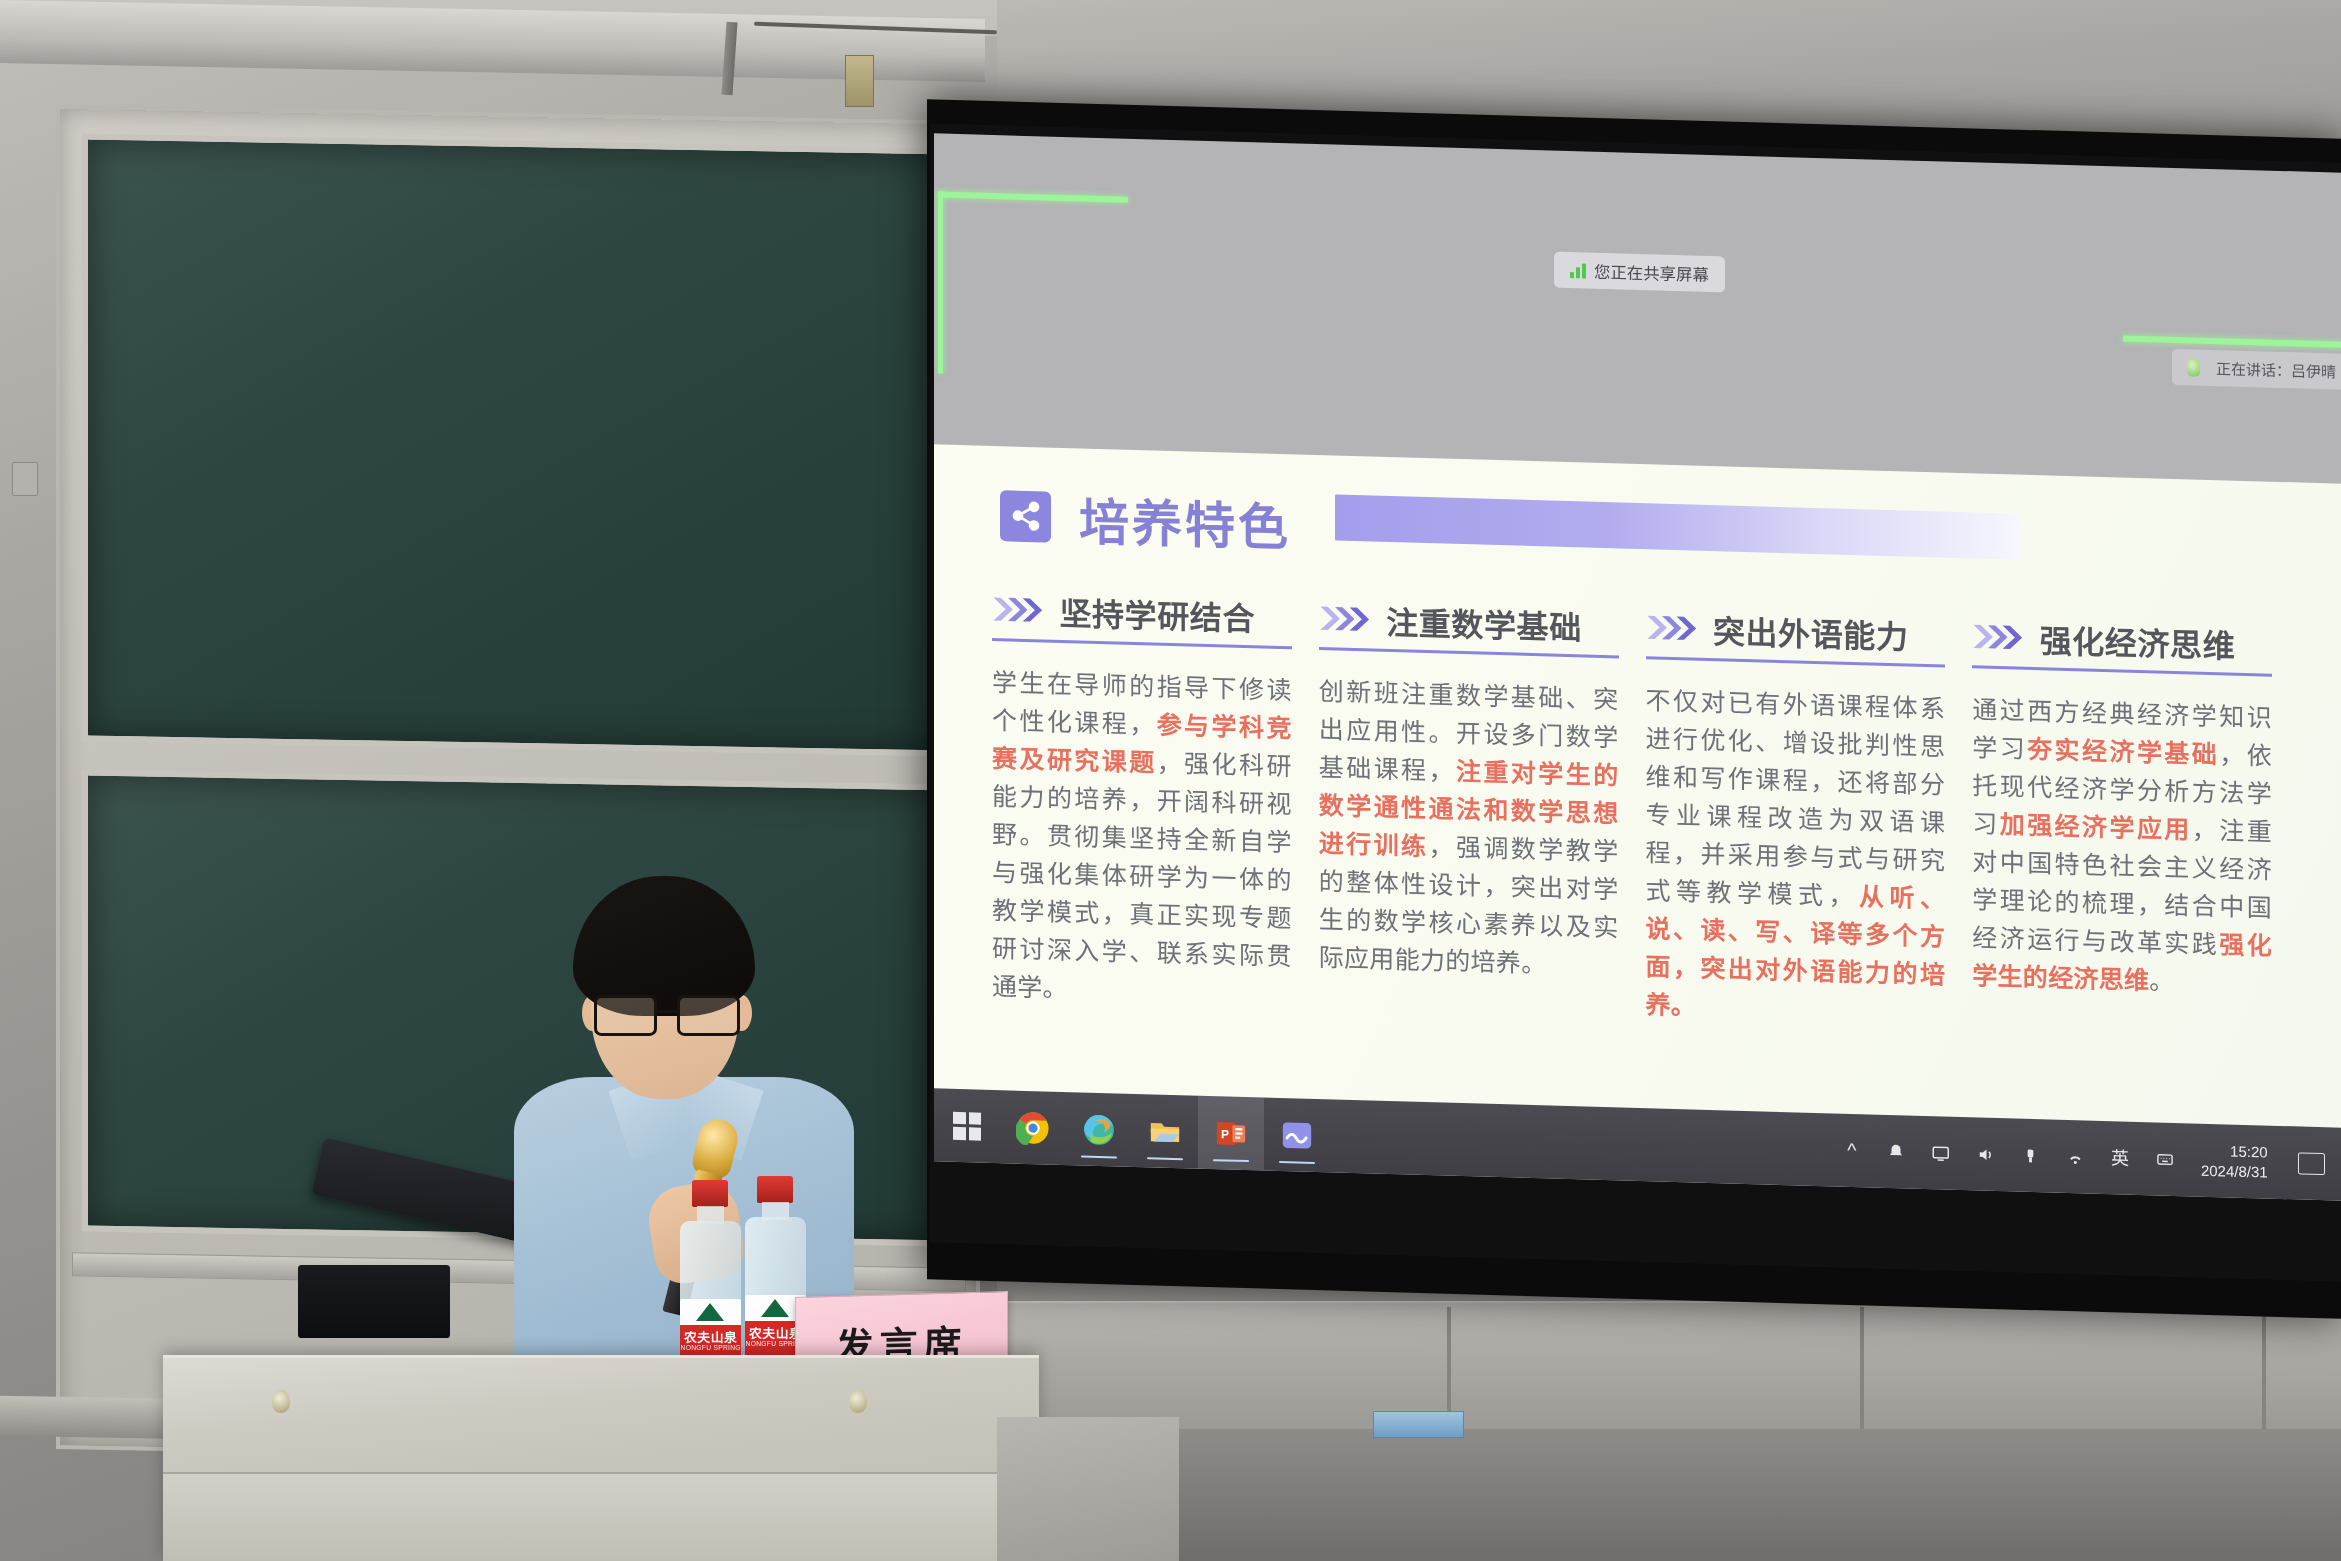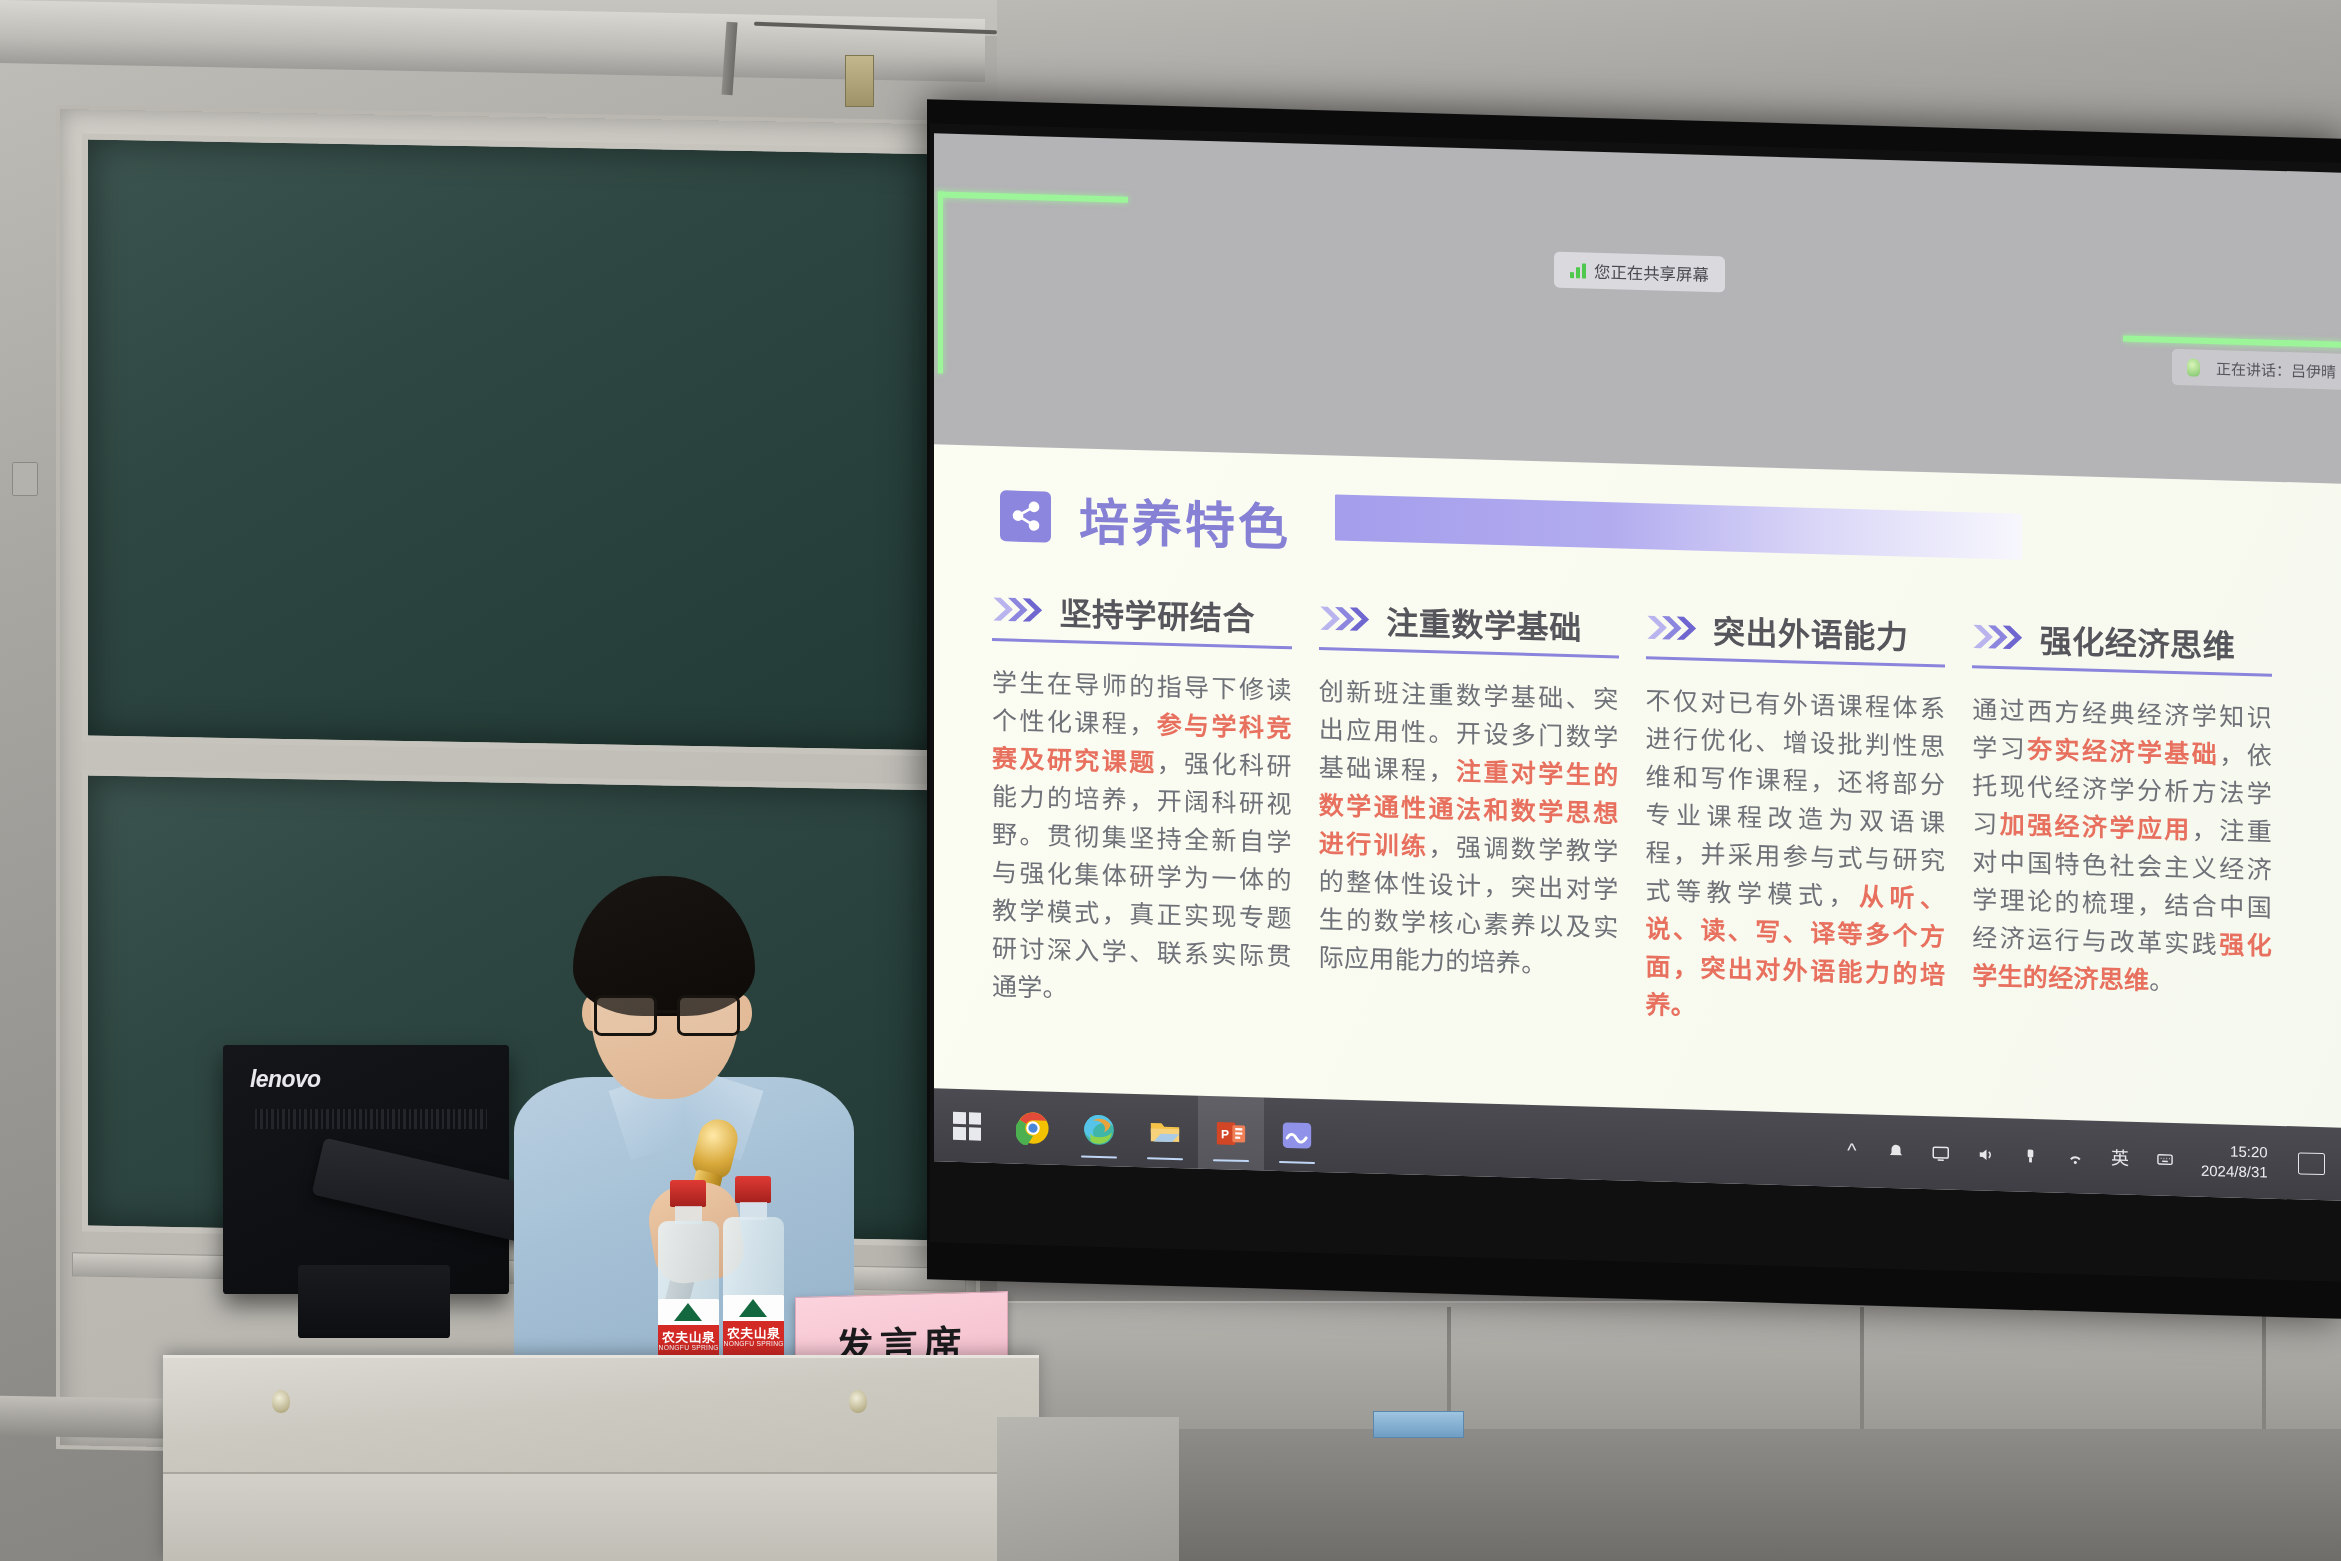--- a/index.html
+++ b/index.html
@@ -295,21 +295,21 @@
   .p-mic .body {
     position:absolute; left:6px; top:54px; width:27px; height:109px;
     background:linear-gradient(95deg,#f2cd6e,#c39426 55%,#8e6b17);
     border-radius:3.6px;
   }
   .p-mic .tail {
     position:absolute; left:7.3px; top:159px; width:24px; height:41px;
     background:linear-gradient(95deg,#3a3a3c,#141416); border-radius:3px;
   }
 
-  .bottle { position:absolute; width:63px; height:207px; }
+  .bottle { position:absolute; width:63px; height:207px;margin-left:22px; }
   .bottle.b1 { left:657px; top:1180px; }
   .bottle.b2 { left:722px; top:1176px; }
   .bt-cap { position:absolute; left:13.4px; top:0; width:36px; height:27px; background:linear-gradient(180deg,#e03a34,#a4201c); border-radius:3px 3px 1.8px 1.8px; }
   .bt-neck { position:absolute; left:18px; top:25.5px; width:27px; height:18px; background:rgba(225,235,240,.78); }
   .bt-body {
     position:absolute; left:1.2px; top:41px; width:61px; height:165px;
     background:linear-gradient(100deg,rgba(232,242,246,.88),rgba(198,216,224,.8));
     border-radius:9.7px 9.7px 6px 6px;
   }
   .bt-label {
@@ -618,24 +618,20 @@
         <span class="tb-clock">
           <span>15:20</span>
           <span>2024/8/31</span>
         </span>
         <span class="tb-notify"></span>
       </div>
     </div>
 
   </div>
 
-  <div class="monitor">
-    <span class="monitor-brand">lenovo</span>
-    <span class="monitor-vent"></span>
-  </div>
   <div class="monitor-stand"></div>
   <div class="mic-arm"></div>
   <div class="mic-arm2"></div>
 
   <div class="person">
     <span class="p-shirt"></span>
     <span class="p-neck"></span>
     <span class="p-collar-l"></span>
     <span class="p-collar-r"></span>
     <span class="p-ear-l"></span>

